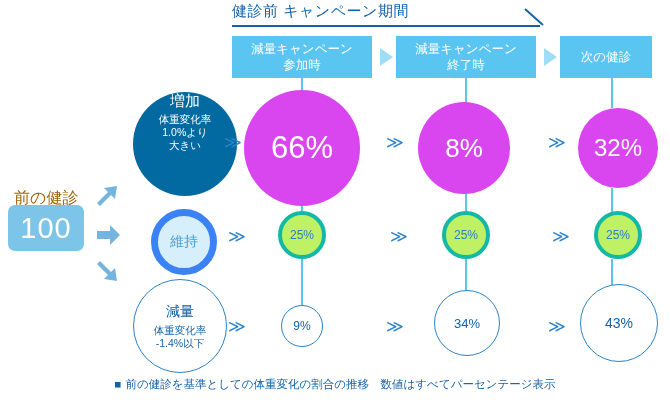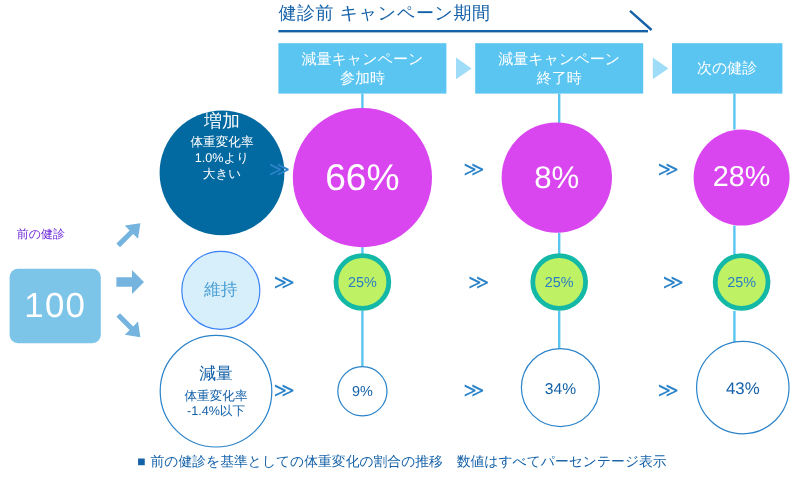--- a/index.html
+++ b/index.html
@@ -67,27 +67,27 @@
     width: 2px;
     background: #5bc5f2;
   }
   #stem-0 { left: 301px; top: 78px; height: 16px; }
   #stem-1 { left: 465px; top: 78px; height: 26px; }
   #stem-2 { left: 611px; top: 78px; height: 30px; }
 
   
   #prev-label {
     left: 14px; top: 188px;
-    font-size: 10px;
-    color: #6d28d9;
+    font-size: 16px;
+    color: #a16207;
     white-space: nowrap;
   }
   #prev-box {
-    left: 8px; top: 224px;
-    width: 76px; height: 62px;
+    left: 8px; top: 205px;
+    width: 76px; height: 46px;
     background: #7cc5e8;
     border-radius: 7px;
     color: #ffffff;
     display: flex;
     align-items: center;
     justify-content: center;
     font-size: 29px;
     letter-spacing: 1px;
   }
   .lead-arrow { width: 26px; height: 26px; }
@@ -109,21 +109,21 @@
     text-align: center;
   }
   #cat-inc .cat-title { font-size: 15px; margin-bottom: 2px; }
   #cat-inc .cat-sub { font-size: 10.5px; line-height: 13px; }
 
   #cat-keep {
     left: 151px; top: 209px;
     width: 66px; height: 66px;
     border-radius: 50%;
     background: #d7eefb;
-    border: 1px solid #3b82f6;
+    border: 7px solid #3b82f6;
     box-sizing: border-box;
     color: #4a9fd4;
     display: flex;
     align-items: center;
     justify-content: center;
     font-size: 14px;
   }
 
   #cat-dec {
     left: 133px; top: 279px;
@@ -259,21 +259,21 @@
     <div class="abs row-chev" style="left: 386px; top: 132px;">≫</div>
     <div class="abs row-chev" style="left: 548px; top: 132px;">≫</div>
     <div class="abs row-chev" style="left: 228px; top: 226px;">≫</div>
     <div class="abs row-chev" style="left: 390px; top: 226px;">≫</div>
     <div class="abs row-chev" style="left: 552px; top: 226px;">≫</div>
     <div class="abs row-chev" style="left: 228px; top: 316px;">≫</div>
     <div class="abs row-chev" style="left: 386px; top: 316px;">≫</div>
     <div class="abs row-chev" style="left: 548px; top: 316px;">≫</div>
     <div class="abs dc dc-inc" style="left: 244px; top: 90px; width: 116px; height: 116px; font-size: 31px;">66%</div>
     <div class="abs dc dc-inc" style="left: 418px; top: 102px; width: 92px; height: 92px; font-size: 26px;">8%</div>
-    <div class="abs dc dc-inc" style="left: 578px; top: 108px; width: 80px; height: 80px; font-size: 24px;">28%</div>
+    <div class="abs dc dc-inc" style="left: 578px; top: 108px; width: 80px; height: 80px; font-size: 24px;">32%</div>
     <div class="abs dc dc-keep" style="left: 278px; top: 211px; width: 48px; height: 48px; font-size: 12px;">25%</div>
     <div class="abs dc dc-keep" style="left: 442px; top: 211px; width: 48px; height: 48px; font-size: 12px;">25%</div>
     <div class="abs dc dc-keep" style="left: 594px; top: 211px; width: 48px; height: 48px; font-size: 12px;">25%</div>
     <div class="abs dc dc-dec" style="left: 281px; top: 305px; width: 42px; height: 42px; font-size: 12px;">9%</div>
     <div class="abs dc dc-dec" style="left: 434px; top: 290px; width: 66px; height: 66px; font-size: 13px;">34%</div>
     <div class="abs dc dc-dec" style="left: 580px; top: 284px; width: 78px; height: 78px; font-size: 14px;">43%</div>
   </div>
 
 <div class="abs" id="footer">
   <span id="footer-marker">■</span><span>前の健診を基準としての体重変化の割合の推移　数値はすべてパーセンテージ表示</span>

